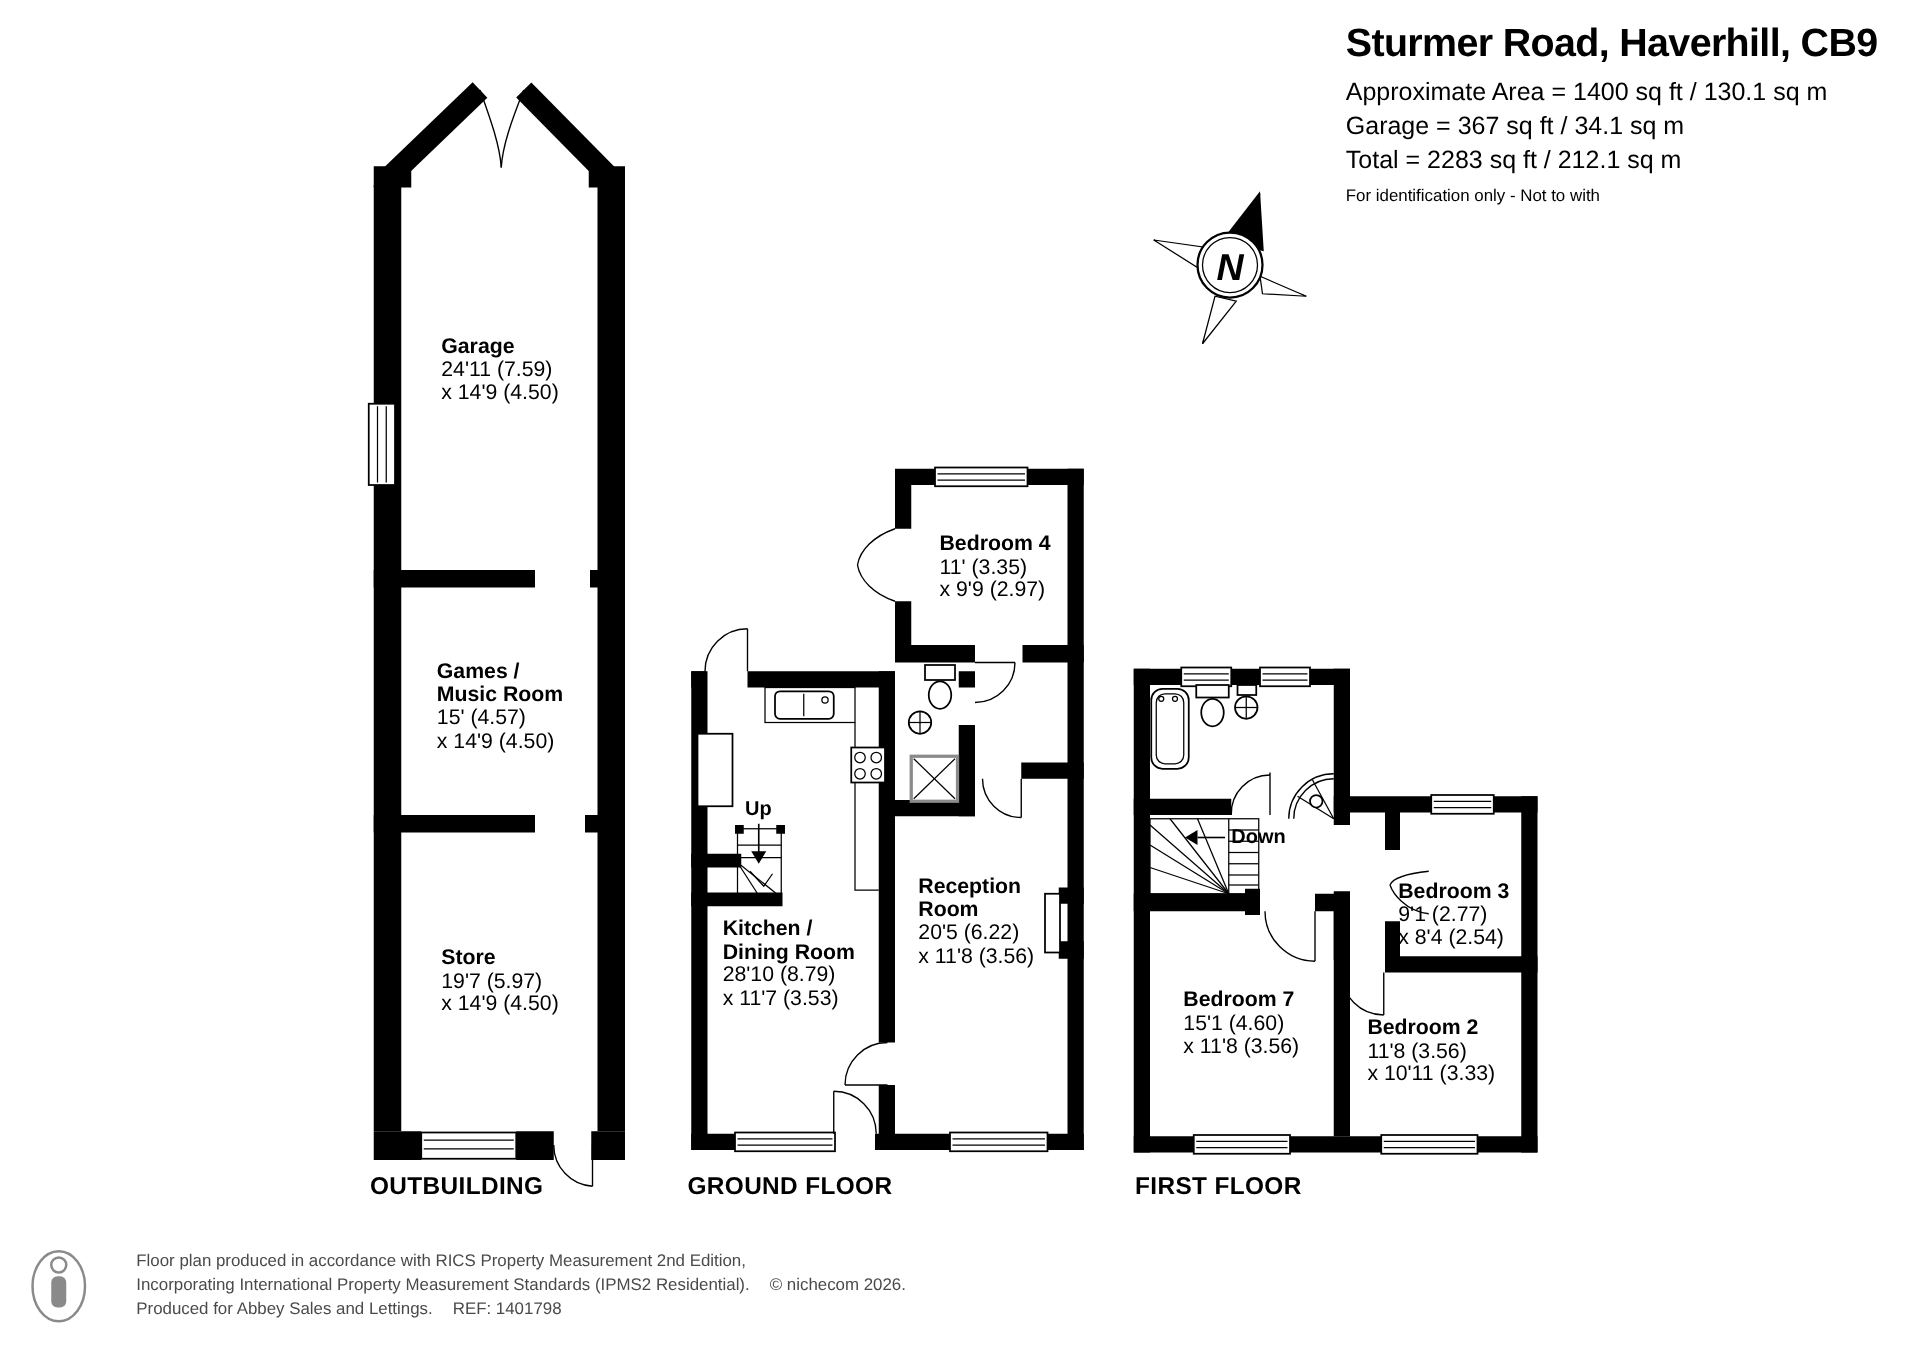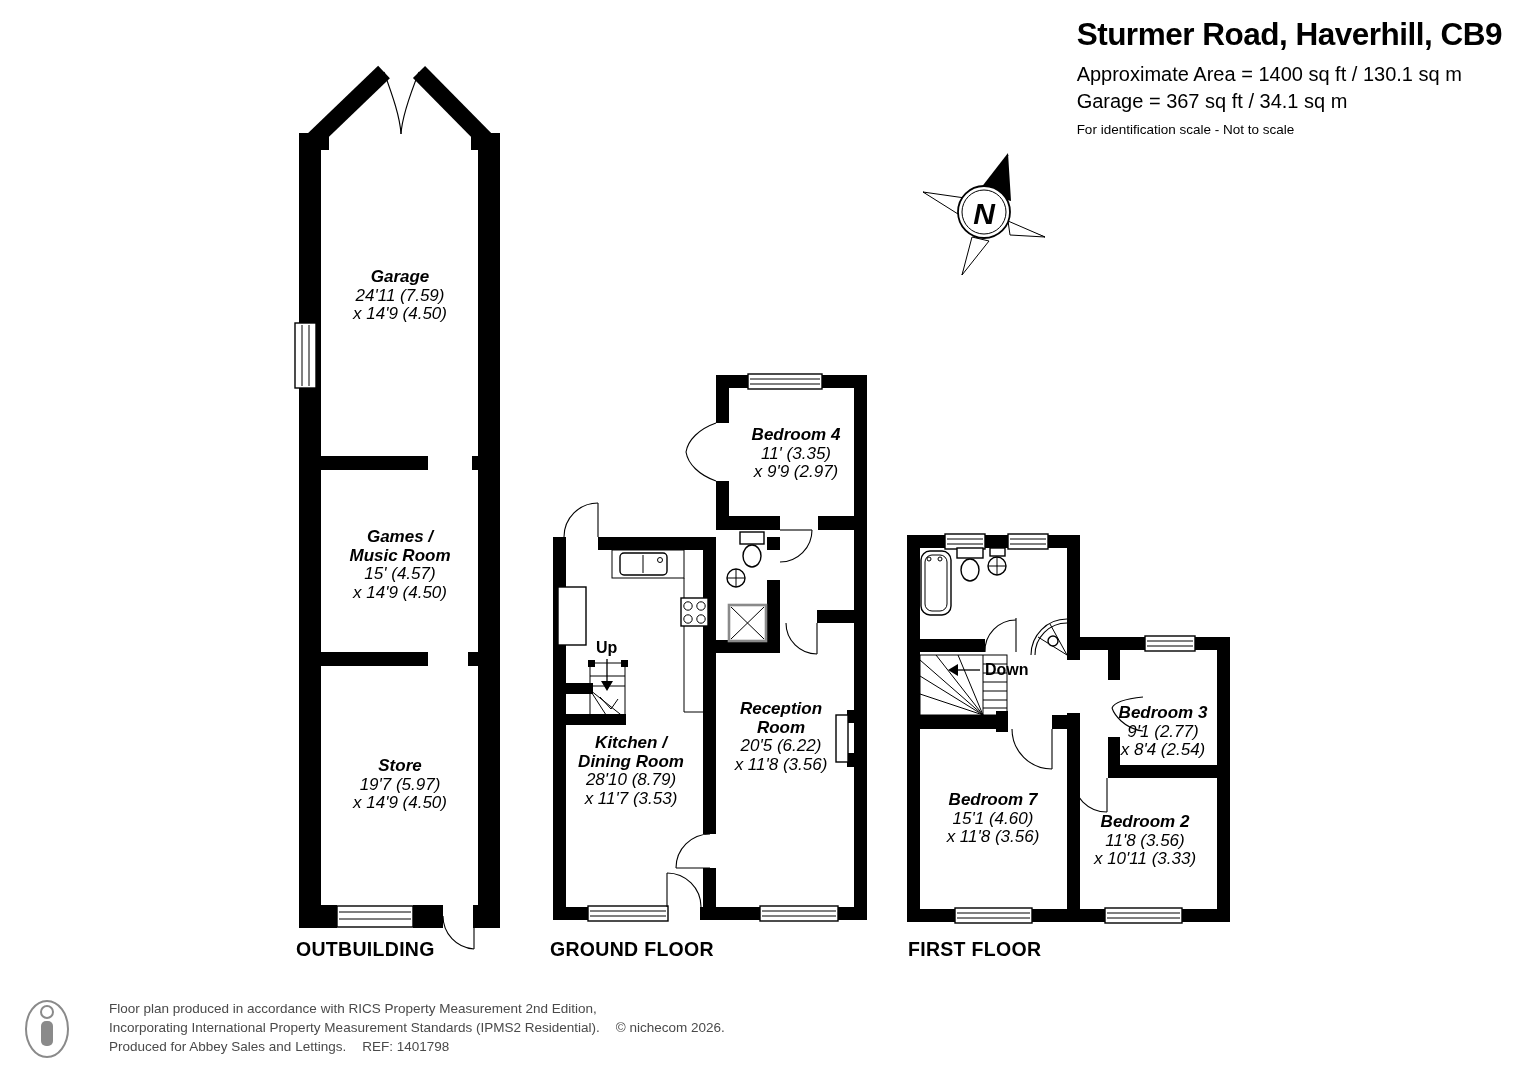--- a/index.html
+++ b/index.html
@@ -5,22 +5,22 @@
   html,body{margin:0;padding:0;background:#fff;}
   .page{position:relative;width:1527px;height:1080px;background:#fff;overflow:hidden;
         font-family:"Liberation Sans", sans-serif;color:#000;}
   svg.plan{position:absolute;left:0;top:0;}
   .w{fill:#000;}
   .o{fill:#fff;stroke:#000;stroke-width:1.4;}
   .ln{stroke:#000;stroke-width:1.3;fill:none;}
   .thin{stroke:#000;stroke-width:1;fill:none;}
   .dr{stroke:#000;stroke-width:1.1;fill:none;}
   .fx{fill:#fff;stroke:#000;stroke-width:1.4;}
-  .room-label{position:absolute;transform:translateX(-50%);text-align:center;
-              font-size:17px;line-height:18.5px;white-space:nowrap;z-index:5;font-style:italic;}
+  .room-label{position:absolute;transform:translateX(-50%);
+              font-size:17px;line-height:18.5px;white-space:nowrap;z-index:5;}
   .room-label .rname{font-weight:700;}
   .floor-label{position:absolute;font-weight:700;font-size:19.5px;letter-spacing:.3px;z-index:5;}
   .stair-label{position:absolute;font-weight:700;font-size:16px;z-index:5;}
   .hdr{position:absolute;top:16px;right:25px;text-align:left;z-index:5;}
   .hdr-title{font-size:31.5px;font-weight:700;letter-spacing:-.5px;}
   .hdr-lines{margin-top:8px;}
   .hdr-line{font-size:20px;line-height:27px;}
   .hdr-note{font-size:13.5px;margin-top:7px;}
   .footer{position:absolute;left:75px;top:999px;font-size:13.5px;line-height:19px;color:#4a4a4a;z-index:5;margin-left:34px;}
   .footer .sep{margin-left:16px;}
@@ -247,22 +247,23 @@
       <circle cx="47" cy="1012" r="6" fill="none" stroke="#8a8a8a" stroke-width="2"></circle>
       <rect x="41" y="1021" width="12" height="25" rx="5" fill="#8a8a8a"></rect>
     </g>
   </svg>
 
   <div class="hdr">
     <div class="hdr-title">Sturmer Road, Haverhill, CB9</div>
     <div class="hdr-lines">
       <div class="hdr-line">Approximate Area = 1400 sq ft / 130.1 sq m</div>
       <div class="hdr-line">Garage = 367 sq ft / 34.1 sq m</div>
+      <div class="hdr-line">Total = 2283 sq ft / 212.1 sq m</div>
     </div>
-    <div class="hdr-note">For identification scale - Not to scale</div>
+    <div class="hdr-note">For identification only - Not to with</div>
   </div>
 
   <div class="room-label" style="left:400px;top:268px">
     <div class="rname">Garage</div>
     <div>24'11 (7.59)</div>
     <div>x 14'9 (4.50)</div>
   </div>
 
   <div class="room-label" style="left:400px;top:528px">
     <div class="rname">Games /</div>

